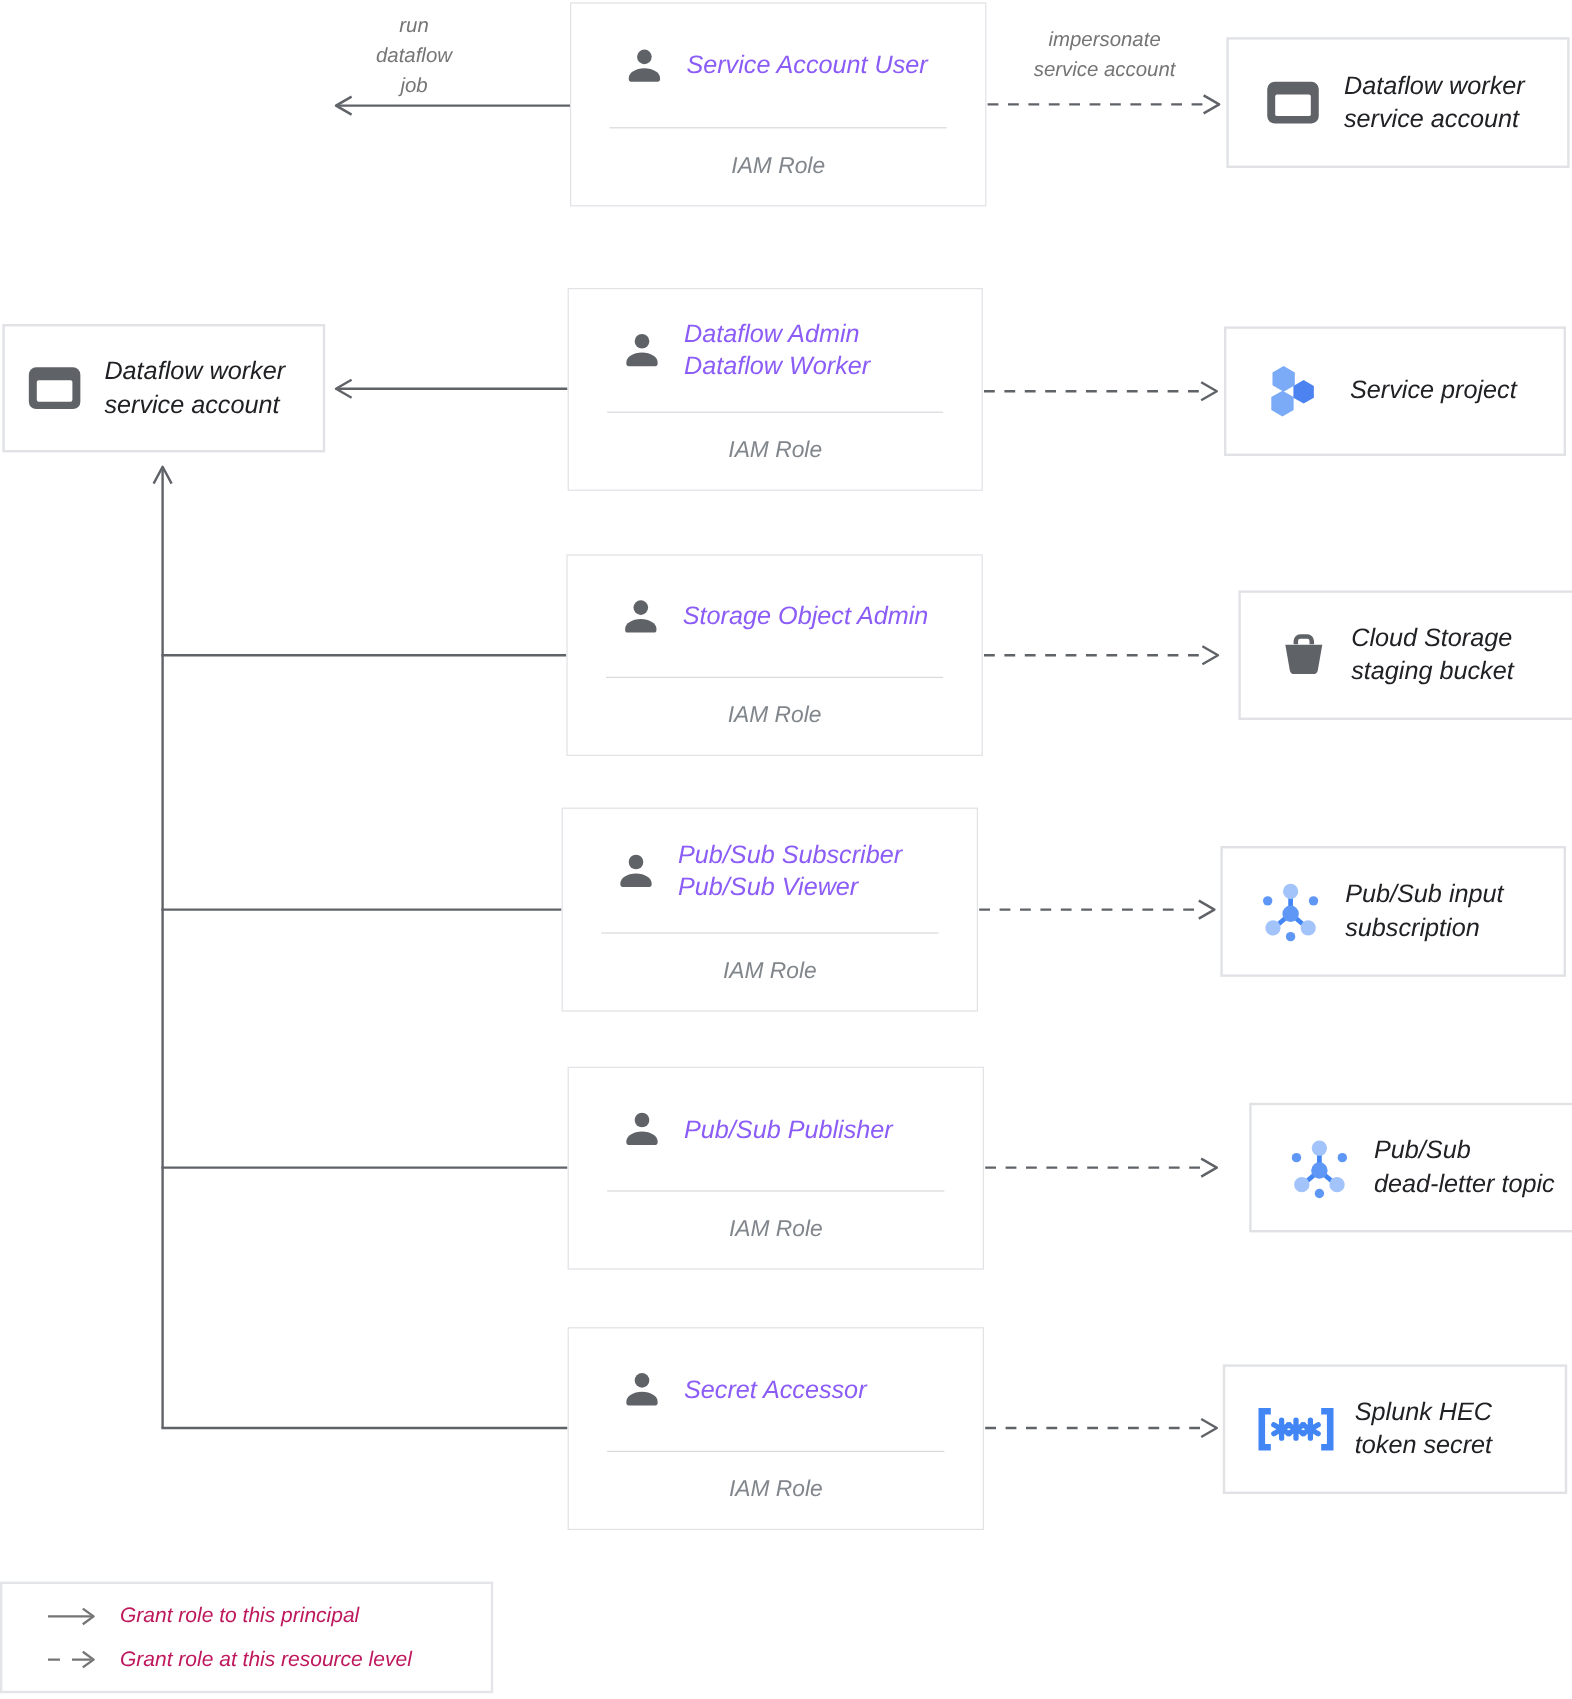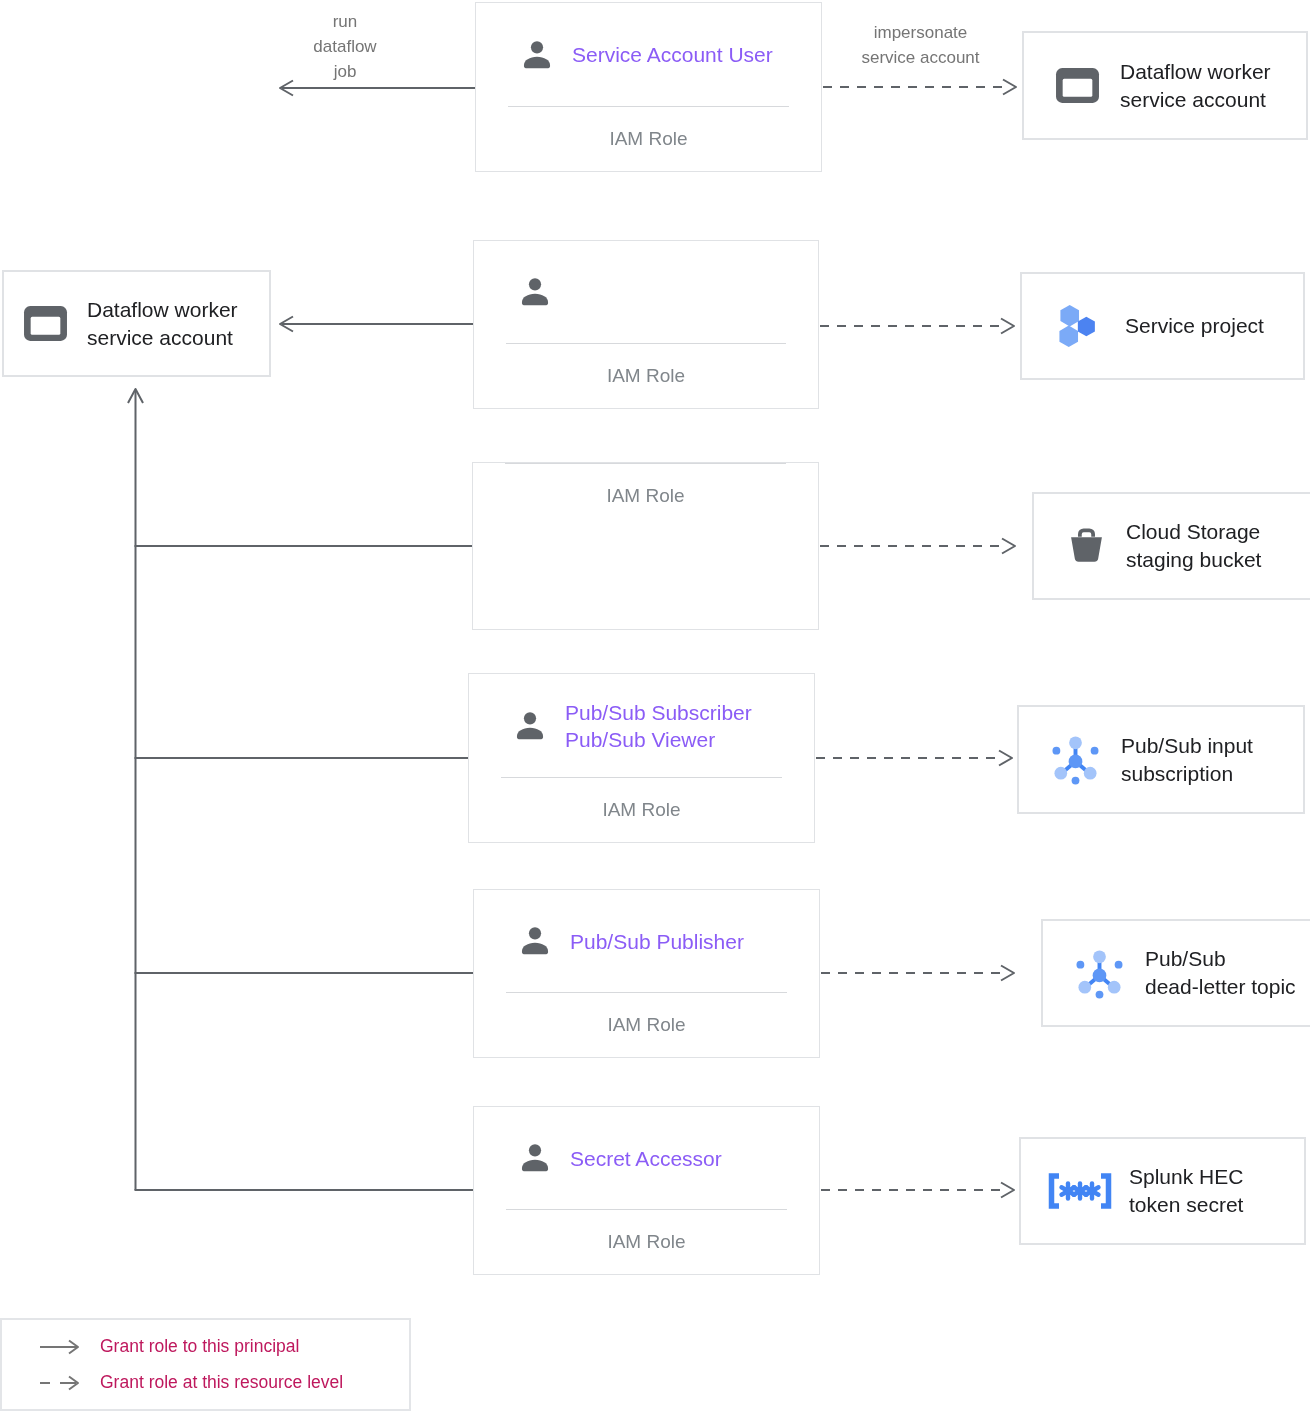--- a/index.html
+++ b/index.html
@@ -2,20 +2,21 @@
 <html><head>
 <meta charset="utf-8">
 <style>
   html,body{margin:0;padding:0;background:#fff;}
   #canvas{
     position:relative;
     width:1310px;height:1416px;
     background:#ffffff;
     font-family:"Liberation Sans", sans-serif;
     overflow:hidden;
+    font-style:italic;
   }
   #connectors{position:absolute;left:0;top:0;z-index:1;}
   .s{stroke:#5f6368;stroke-width:2;fill:none;stroke-linejoin:round;}
   .d{stroke:#5f6368;stroke-width:2;fill:none;stroke-dasharray:9 8;}
 
   .card{position:absolute;background:#fff;box-sizing:border-box;z-index:2;}
 
   
   .res-card{
     border:2px solid #e0e2e5;
@@ -175,39 +176,52 @@
   <div class="card role-card" id="card-dataflow-admin">
     <div class="role-top">
       <span class="res-icon">
         <svg viewBox="0 0 24 24" width="34" height="34">
             <g fill="#5f6368">
               <circle cx="12" cy="6.6" r="4.3"></circle>
               <path d="M12 13.3c-5.1 0-9.2 2.6-9.2 5.8v.9c0 .7.6 1.3 1.3 1.3h15.8c.7 0 1.3-.6 1.3-1.3v-.9c0-3.2-4.1-5.8-9.2-5.8z"></path>
             </g>
           </svg>
       </span>
+      <div class="role-title">Dataflow Admin
+Dataflow Worker</div>
     </div>
     <div class="role-divider"></div>
     <div class="role-bottom">
         <span class="iam-role">IAM Role</span>
       </div>
   </div>
 
   <div class="card res-card" id="card-service-project">
     <span class="res-icon">
       <svg viewBox="0 0 48 48" width="47" height="47">
         <polygon points="14,2 23.5,7.5 23.5,18.5 14,24 4.5,18.5 4.5,7.5" fill="#7baaf7"></polygon>
         <polygon points="13,23 22.5,28.5 22.5,39.5 13,45 3.5,39.5 3.5,28.5" fill="#7baaf7"></polygon>
         <polygon points="31,14 39.7,19 39.7,29 31,34 22.3,29 22.3,19" fill="#4c83f1"></polygon>
       </svg>
     </span>
     <div class="res-label">Service project</div>
   </div>
 
   <div class="card role-card" id="card-storage-admin">
+    <div class="role-top">
+      <span class="res-icon">
+        <svg viewBox="0 0 24 24" width="34" height="34">
+            <g fill="#5f6368">
+              <circle cx="12" cy="6.6" r="4.3"></circle>
+              <path d="M12 13.3c-5.1 0-9.2 2.6-9.2 5.8v.9c0 .7.6 1.3 1.3 1.3h15.8c.7 0 1.3-.6 1.3-1.3v-.9c0-3.2-4.1-5.8-9.2-5.8z"></path>
+            </g>
+          </svg>
+      </span>
+      <div class="role-title">Storage Object Admin</div>
+    </div>
     <div class="role-divider"></div>
     <div class="role-bottom">
         <span class="iam-role">IAM Role</span>
       </div>
   </div>
 
   <div class="card res-card" id="card-gcs-bucket">
     <span class="res-icon">
       <svg viewBox="0 0 24 24" width="43" height="43">
         <path d="M8.3 6.6V5.1c0-1.2.95-2.1 2.1-2.1h3.2c1.15 0 2.1.9 2.1 2.1v1.5" fill="none" stroke="#5f6368" stroke-width="2.1"></path>

